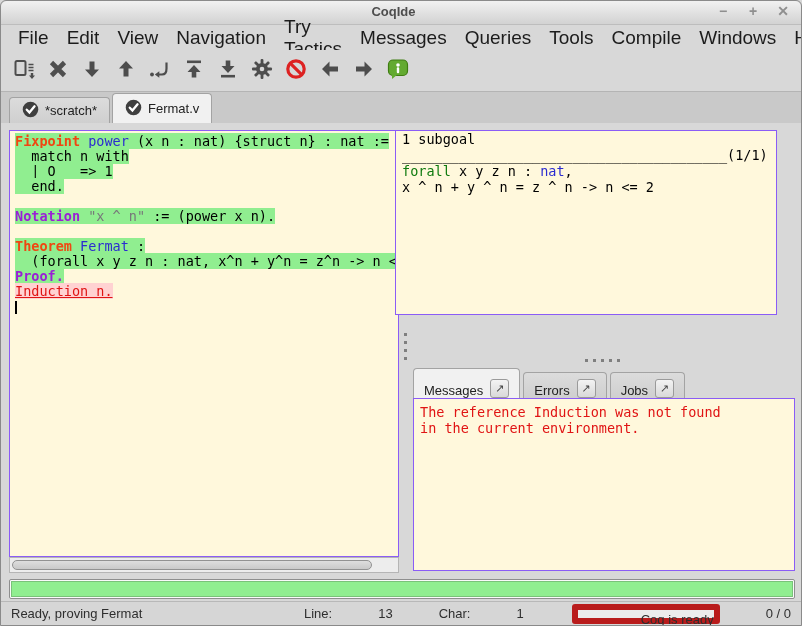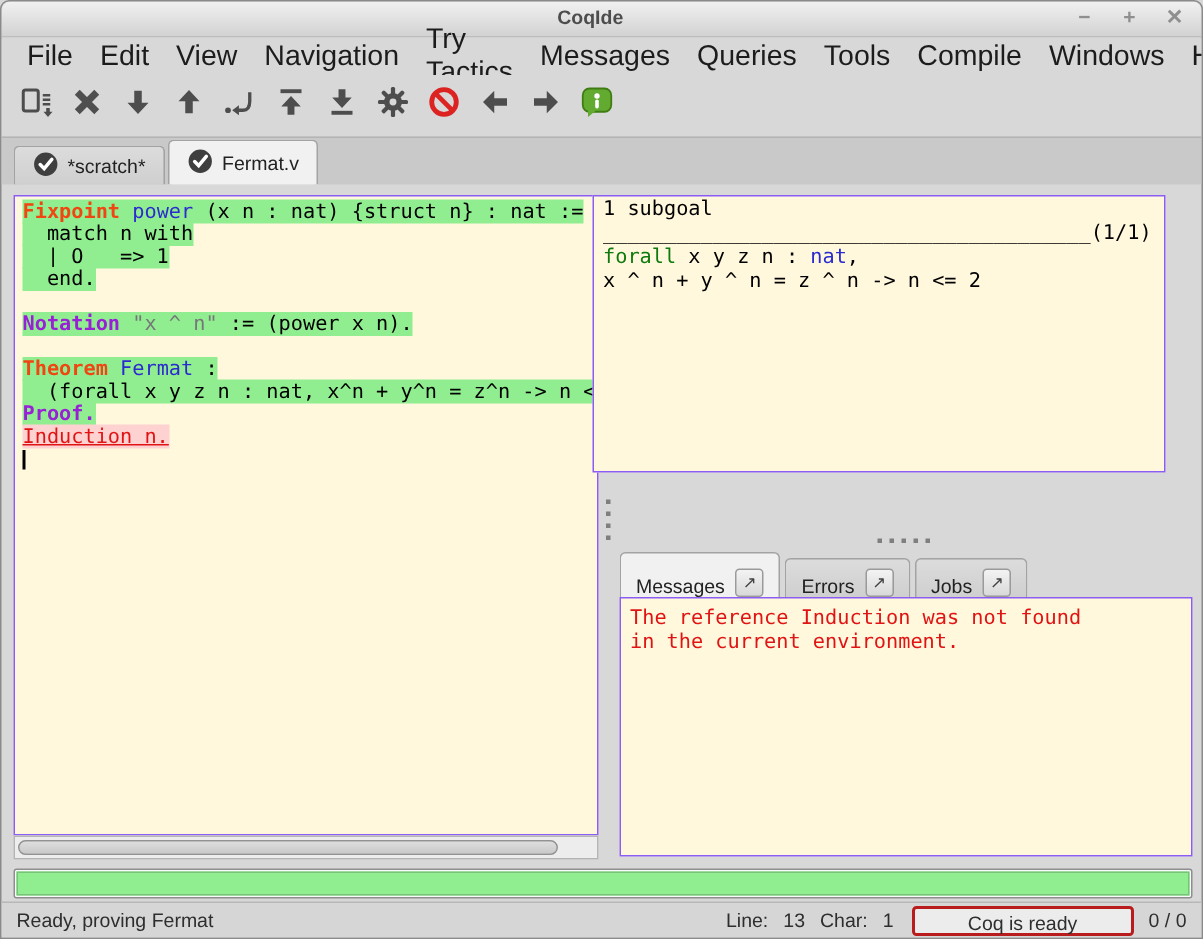--- a/index.html
+++ b/index.html
@@ -105,26 +105,27 @@
   #progress {
     position:absolute; left:8px; top:578px; width:786px; height:20px;
     background:#fafafa; border:1px solid #8e8e8e; border-radius:2px; padding:1px;
   }
   #progress .fill { width:100%; height:100%; background:#90ee90; border:1px solid #79c279; }
   #statusbar {
     position:absolute; left:0; top:600px; width:800px; height:24px;
     border-top:1px solid #b8b8b8; background:#d6d6d6;
     display:flex; align-items:center; font-size:13px; color:#2e2e2e;
     padding:0 10px;
+    gap:36px;
   }
   #statusbar .spacer { flex:1; }
   #statusbar .sitem { margin-left:10px; }
   .coq-state-box {
-    width:148px; height:20px; margin-left:12px; text-align:center; line-height:19px;
-    border:2px solid #b91c1c; border-radius:3px; background:#ececec;
+    width:148px; height:20px; margin-left:12px; text-align:right; line-height:19px;
+    border:6px solid #b91c1c; border-radius:3px; background:#ececec;
   }
 </style>
 </head>
 <body>
 
 <div id="titlebar">
   <div class="title">CoqIde</div>
   <div class="controls">
     <span class="wbtn">−</span>
     <span class="wbtn">+</span>

